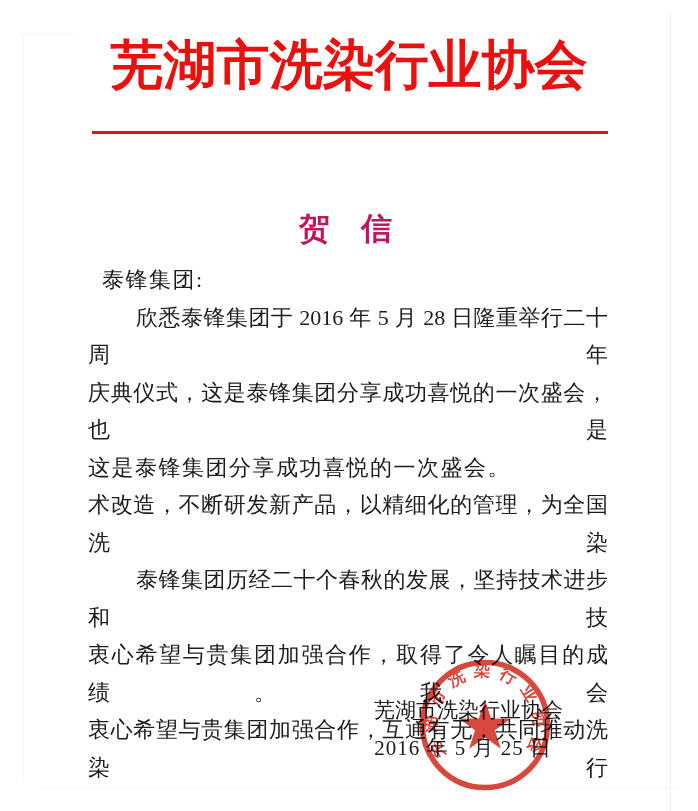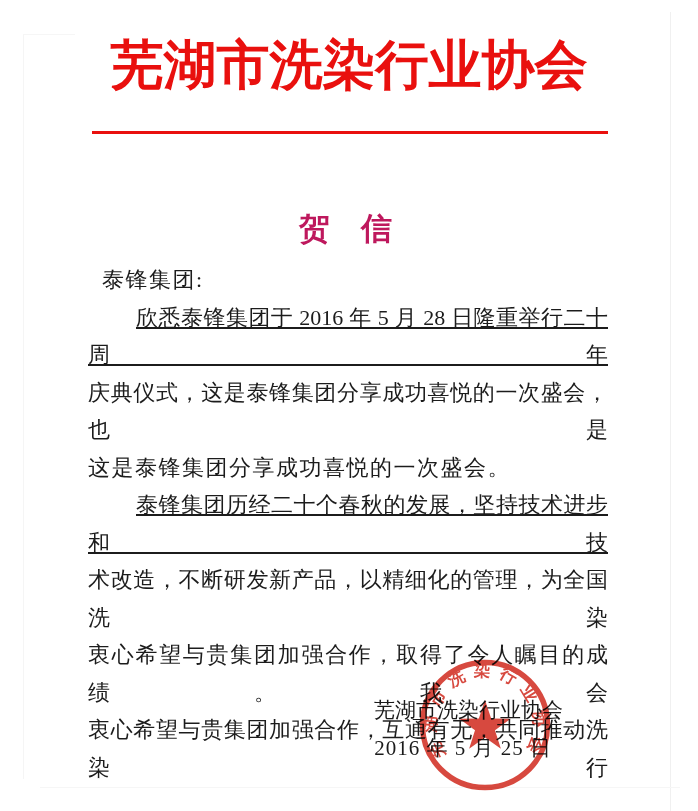--- a/index.html
+++ b/index.html
@@ -51,21 +51,21 @@
     color: #1c1c1c;
   }
   .salutation { padding-left: 14px; letter-spacing: 1.5px; margin-top: 41px; }
   .line { letter-spacing: 1.5px; white-space: nowrap; }
   .line.j {
     white-space: normal;
     text-align: justify;
     text-align-last: justify;
     letter-spacing: 0;
   }
-  .line.indent { text-indent: 48px; text-decoration: underline; }
+  .line.indent { text-indent: 48px; }
 
   .signature {
     position: absolute; top: 697px; right: 135px;
     font-size: 21px; line-height: 26px;
     color: #1a1a1a; letter-spacing: 0px;
     white-space: nowrap;
   }
   .sign-date {
     position: absolute; top: 735px; right: 146px;
     font-size: 21px; line-height: 26px;
@@ -99,22 +99,22 @@
 
   <div class="letter-title">贺　信</div>
 
   <div class="body-block">
     <div class="salutation">泰锋集团:</div>
 
     <div class="line j indent">欣悉泰锋集团于 2016 年 5 月 28 日隆重举行二十周年</div>
     <div class="line j">庆典仪式，这是泰锋集团分享成功喜悦的一次盛会，也是</div>
     <div class="line">这是泰锋集团分享成功喜悦的一次盛会。</div>
 
+    <div class="line j">术改造，不断研发新产品，以精细化的管理，为全国洗染</div>
     <div class="line j indent">泰锋集团历经二十个春秋的发展，坚持技术进步和技</div>
-    <div class="line j">术改造，不断研发新产品，以精细化的管理，为全国洗染</div>
     <div class="line j">衷心希望与贵集团加强合作，取得了令人瞩目的成绩。我会</div>
     <div class="line j">衷心希望与贵集团加强合作，互通有无，共同推动洗染行</div>
 
   </div>
 
   <div class="signature">芜湖市洗染行业协会</div>
 
   <div class="sign-date">2016 年 5 月 25 日</div>
 
   <svg class="seal" viewBox="0 0 136 136">

